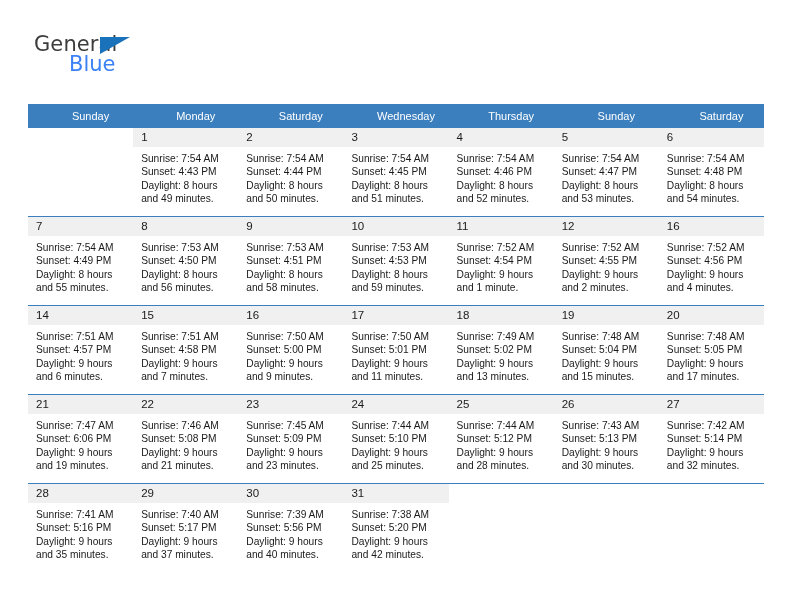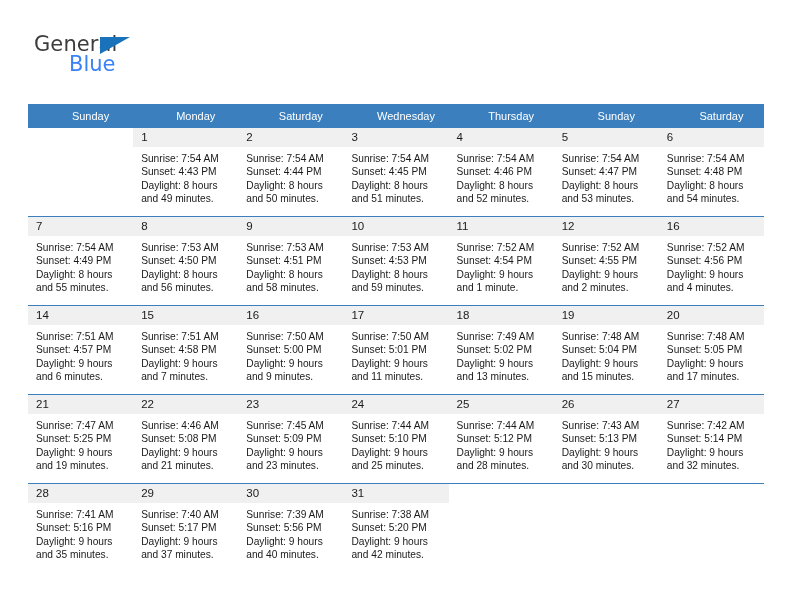--- a/index.html
+++ b/index.html
@@ -402,31 +402,31 @@
               </div>
             </div>
           </td>
         </tr>
         <tr class="week-row">
           <td>
             <div class="cell-inner">
               <div class="daynum">21</div>
               <div class="details">
                 <div>Sunrise: 7:47 AM</div>
-                <div>Sunset: 5:25 PM</div>
+                <div>Sunset: 6:06 PM</div>
                 <div>Daylight: 9 hours</div>
                 <div>and 19 minutes.</div>
               </div>
             </div>
           </td>
           <td>
             <div class="cell-inner">
               <div class="daynum">22</div>
               <div class="details">
-                <div>Sunrise: 4:46 AM</div>
+                <div>Sunrise: 7:46 AM</div>
                 <div>Sunset: 5:08 PM</div>
                 <div>Daylight: 9 hours</div>
                 <div>and 21 minutes.</div>
               </div>
             </div>
           </td>
           <td>
             <div class="cell-inner">
               <div class="daynum">23</div>
               <div class="details">

